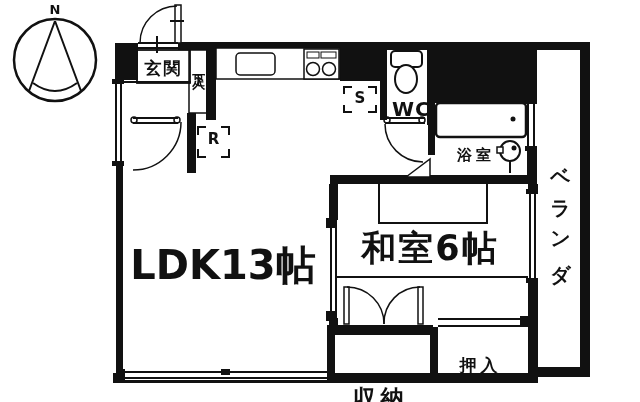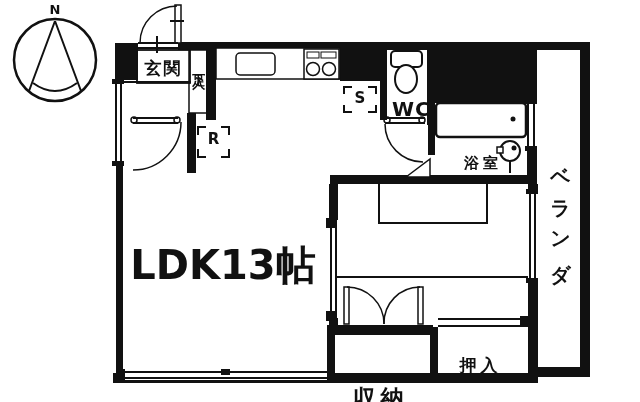--- a/index.html
+++ b/index.html
@@ -146,20 +146,21 @@
     <path d="M55,21 L29,91 M55,21 L81,91" stroke-width="2"></path>
     <path d="M33,83 Q55,99 77,83" stroke-width="2"></path>
   </g>
 </svg>
 
   <div class="lbl ctr" style="left:47px;top:3px;width:16px;font-size:13px;">N</div>
   <div class="lbl ctr" style="left:137px;top:59px;width:53px;font-size:17px;letter-spacing:2px;">玄関</div>
   <div class="lbl vert" style="left:191px;top:63px;font-size:13px;letter-spacing:1px;">下足入</div>
   <div class="lbl ctr" style="left:344px;top:90px;width:32px;font-size:15px;">S</div>
   <div class="lbl ctr" style="left:392px;top:98px;width:30px;font-size:20px;letter-spacing:1px;">WC</div>
-  <div class="lbl ctr" style="left:450px;top:155px;width:52px;font-size:15px;letter-spacing:4px;text-align:right;">浴室</div>
+  <div class="lbl ctr" style="left:450px;top:147px;width:52px;font-size:15px;letter-spacing:4px;">浴室</div>
   <div class="lbl ctr" style="left:198px;top:131px;width:31px;font-size:15px;">R</div>
   <div class="lbl ctr" style="left:128px;top:243px;width:190px;font-size:40px;">LDK13帖</div>
+  <div class="lbl ctr" style="left:334px;top:229px;width:192px;font-size:35px;letter-spacing:2px;">和室6帖</div>
   <div class="lbl ctr" style="left:343px;top:340px;width:75px;font-size:23px;letter-spacing:4px;margin-top:46px;">収納</div>
   <div class="lbl ctr" style="left:443px;top:340px;width:75px;font-size:17px;letter-spacing:4px;margin-top:16px;">押入</div>
   <div class="lbl vert" style="left:550px;top:154px;font-size:20px;letter-spacing:9px;">ベランダ</div>
 
 </div>
 
 </body></html>

